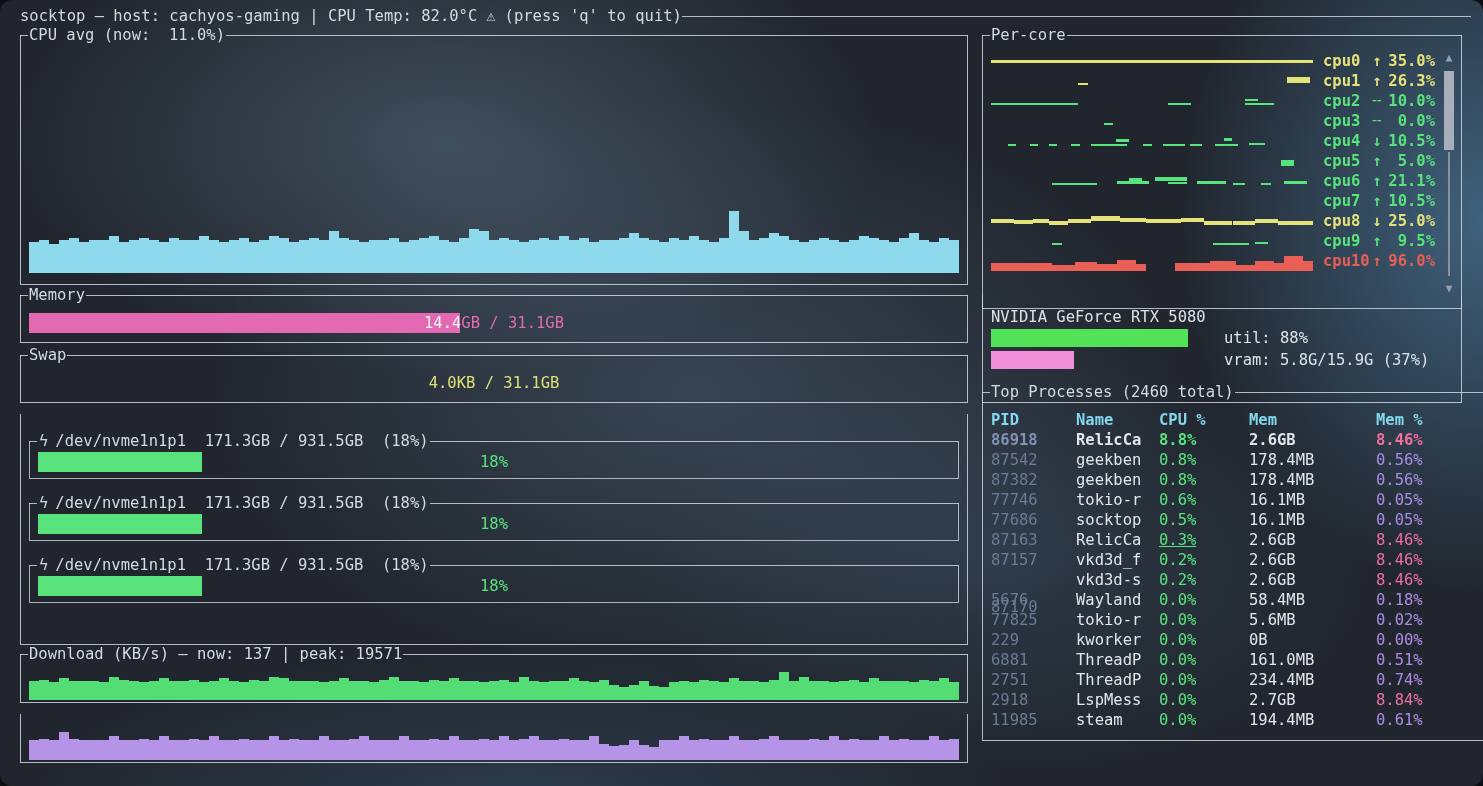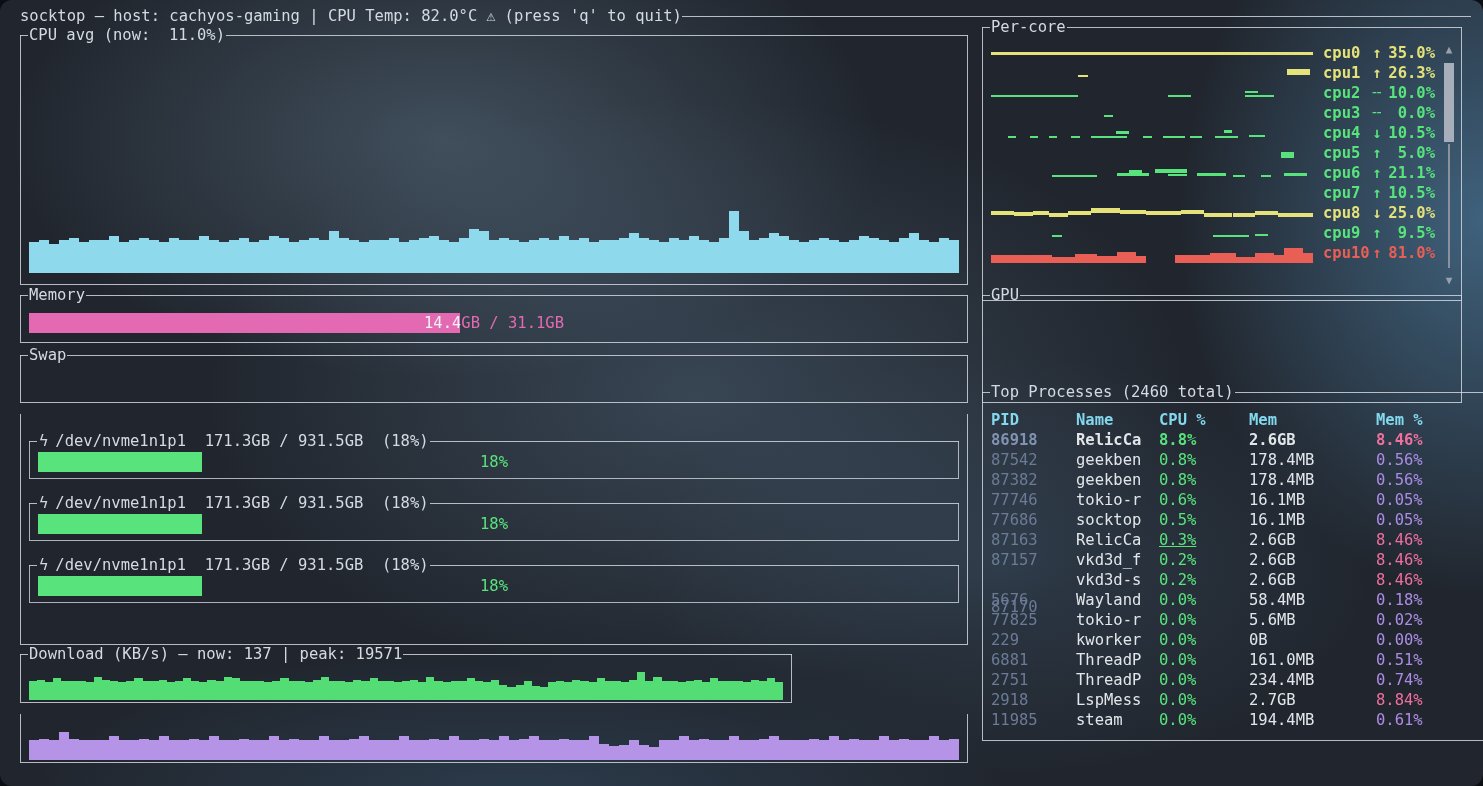--- a/index.html
+++ b/index.html
@@ -34,27 +34,27 @@
     border-top:none;
   }
   .phead {
     position:absolute; top:-10px; left:-1px; right:-1px; height:20px;
     display:flex; align-items:center; white-space:pre; color:#d4dae2;
   }
   .phead .stub { width:8px; height:1px; background:rgba(208,214,222,0.85); }
   .phead .ttl { padding:0 1px; }
   
   #cpu-panel   { left:20px;  top:35px;  width:948px; height:250px; }
-  #percore-panel{ left:982px; top:27px;  width:480px; height:274px; }
+  #percore-panel{ left:982px; top:35px;  width:480px; height:274px; }
   #memory-panel{ left:20px;  top:295px; width:948px; height:48px; }
   #swap-panel  { left:20px;  top:355px; width:948px; height:48px; }
   #gpu-panel   { left:982px; top:295px; width:480px; height:108px; }
   #disks-panel { left:20px;  top:414px; width:948px; height:231px; }
   #proc-panel  { left:982px; top:392px; width:520px; height:349px; }
-  #down-panel  { left:20px;  top:654px; width:772px; height:49px; }
+  #down-panel  { left:20px;  top:654px; width:948px; height:49px; }
   #up-panel    { left:20px;  top:714px; width:948px; height:49px; }
 
   
   .area { position:absolute; left:8px; right:8px; display:flex; align-items:flex-end; }
   #cpu-chart  { top:18px; bottom:11px; }
   .area-sm    { top:18px; bottom:2px; }
   .area > div { flex:1; }
 
   
   .gauge { position:absolute; left:8px; right:8px; top:18px; height:20px; }
@@ -323,21 +323,21 @@
             <i style="left: 39%; width: 6%; background: rgb(233, 95, 85); bottom: 0px; height: 55%;"></i>
             <i style="left: 45%; width: 3%; background: rgb(233, 95, 85); bottom: 0px; height: 34%;"></i>
             <i style="left: 57%; width: 11%; background: rgb(233, 95, 85); bottom: 0px; height: 38%;"></i>
             <i style="left: 68%; width: 8%; background: rgb(233, 95, 85); bottom: 0px; height: 50%;"></i>
             <i style="left: 76%; width: 6%; background: rgb(233, 95, 85); bottom: 0px; height: 32%;"></i>
             <i style="left: 82%; width: 6%; background: rgb(233, 95, 85); bottom: 0px; height: 50%;"></i>
             <i style="left: 88%; width: 3%; background: rgb(233, 95, 85); bottom: 0px; height: 38%;"></i>
             <i style="left: 91%; width: 6%; background: rgb(233, 95, 85); bottom: 0px; height: 75%;"></i>
             <i style="left: 97%; width: 3%; background: rgb(233, 95, 85); bottom: 0px; height: 50%;"></i>
           </div>
-          <div class="core-label" style="color: rgb(233, 95, 85);"><span class="cn">cpu10</span><span class="ca">↑</span><span class="cp">81.0%</span></div>
+          <div class="core-label" style="color: rgb(233, 95, 85);"><span class="cn">cpu10</span><span class="ca">↑</span><span class="cp">96.0%</span></div>
         </div>
       </div>
     <div class="sbar">
       <div class="up">▲</div>
       <div class="thumb"></div>
       <div class="track"></div>
       <div class="dn">▼</div>
     </div>
   </div>
 
@@ -351,25 +351,40 @@
       <div class="gclip" style="width: 46.3%;">
         <div class="glabel">14.4GB / 31.1GB</div>
       </div>
     </div>
   </div>
 
   <div class="panel" id="swap-panel">
     <div class="phead">
       <span class="stub"></span><span class="ttl">Swap</span><span class="hline"></span>
     </div>
+    <div class="gauge">
+      <div class="glabel" style="color: rgb(221, 224, 118);">4.0KB / 31.1GB</div>
+    </div>
   </div>
 
   <div class="panel" id="gpu-panel">
-    <div class="phead">
-      <span class="stub"></span><span class="ttl">GPU</span><span class="hline"></span>
+    <div class="gpu-body">
+      <div class="gpu-name">NVIDIA GeForce RTX 5080</div>
+      <div class="gpu-row">
+        <div class="gpu-barwrap">
+          <i style="background: rgb(82, 226, 87); width: 88%;"></i>
+        </div>
+        <span>util: 88%</span>
+      </div>
+      <div class="gpu-row">
+        <div class="gpu-barwrap">
+          <i style="background: rgb(239, 142, 217); width: 37%;"></i>
+        </div>
+        <span>vram: 5.8G/15.9G (37%)</span>
+      </div>
     </div>
   </div>
 
   <div class="panel" id="disks-panel">
     <div id="disk-list">
         <div class="disk">
           <div class="phead"><span class="stub"></span><span class="icon">ϟ</span><span class="ttl">/dev/nvme1n1p1  171.3GB / 931.5GB  (18%)</span><span class="hline"></span></div>
           <div class="dgauge">
             <div class="fill" style="width: 18%; background: rgb(88, 227, 124);"></div>
             <div class="glabel" style="color: rgb(88, 227, 124);">18%</div>

